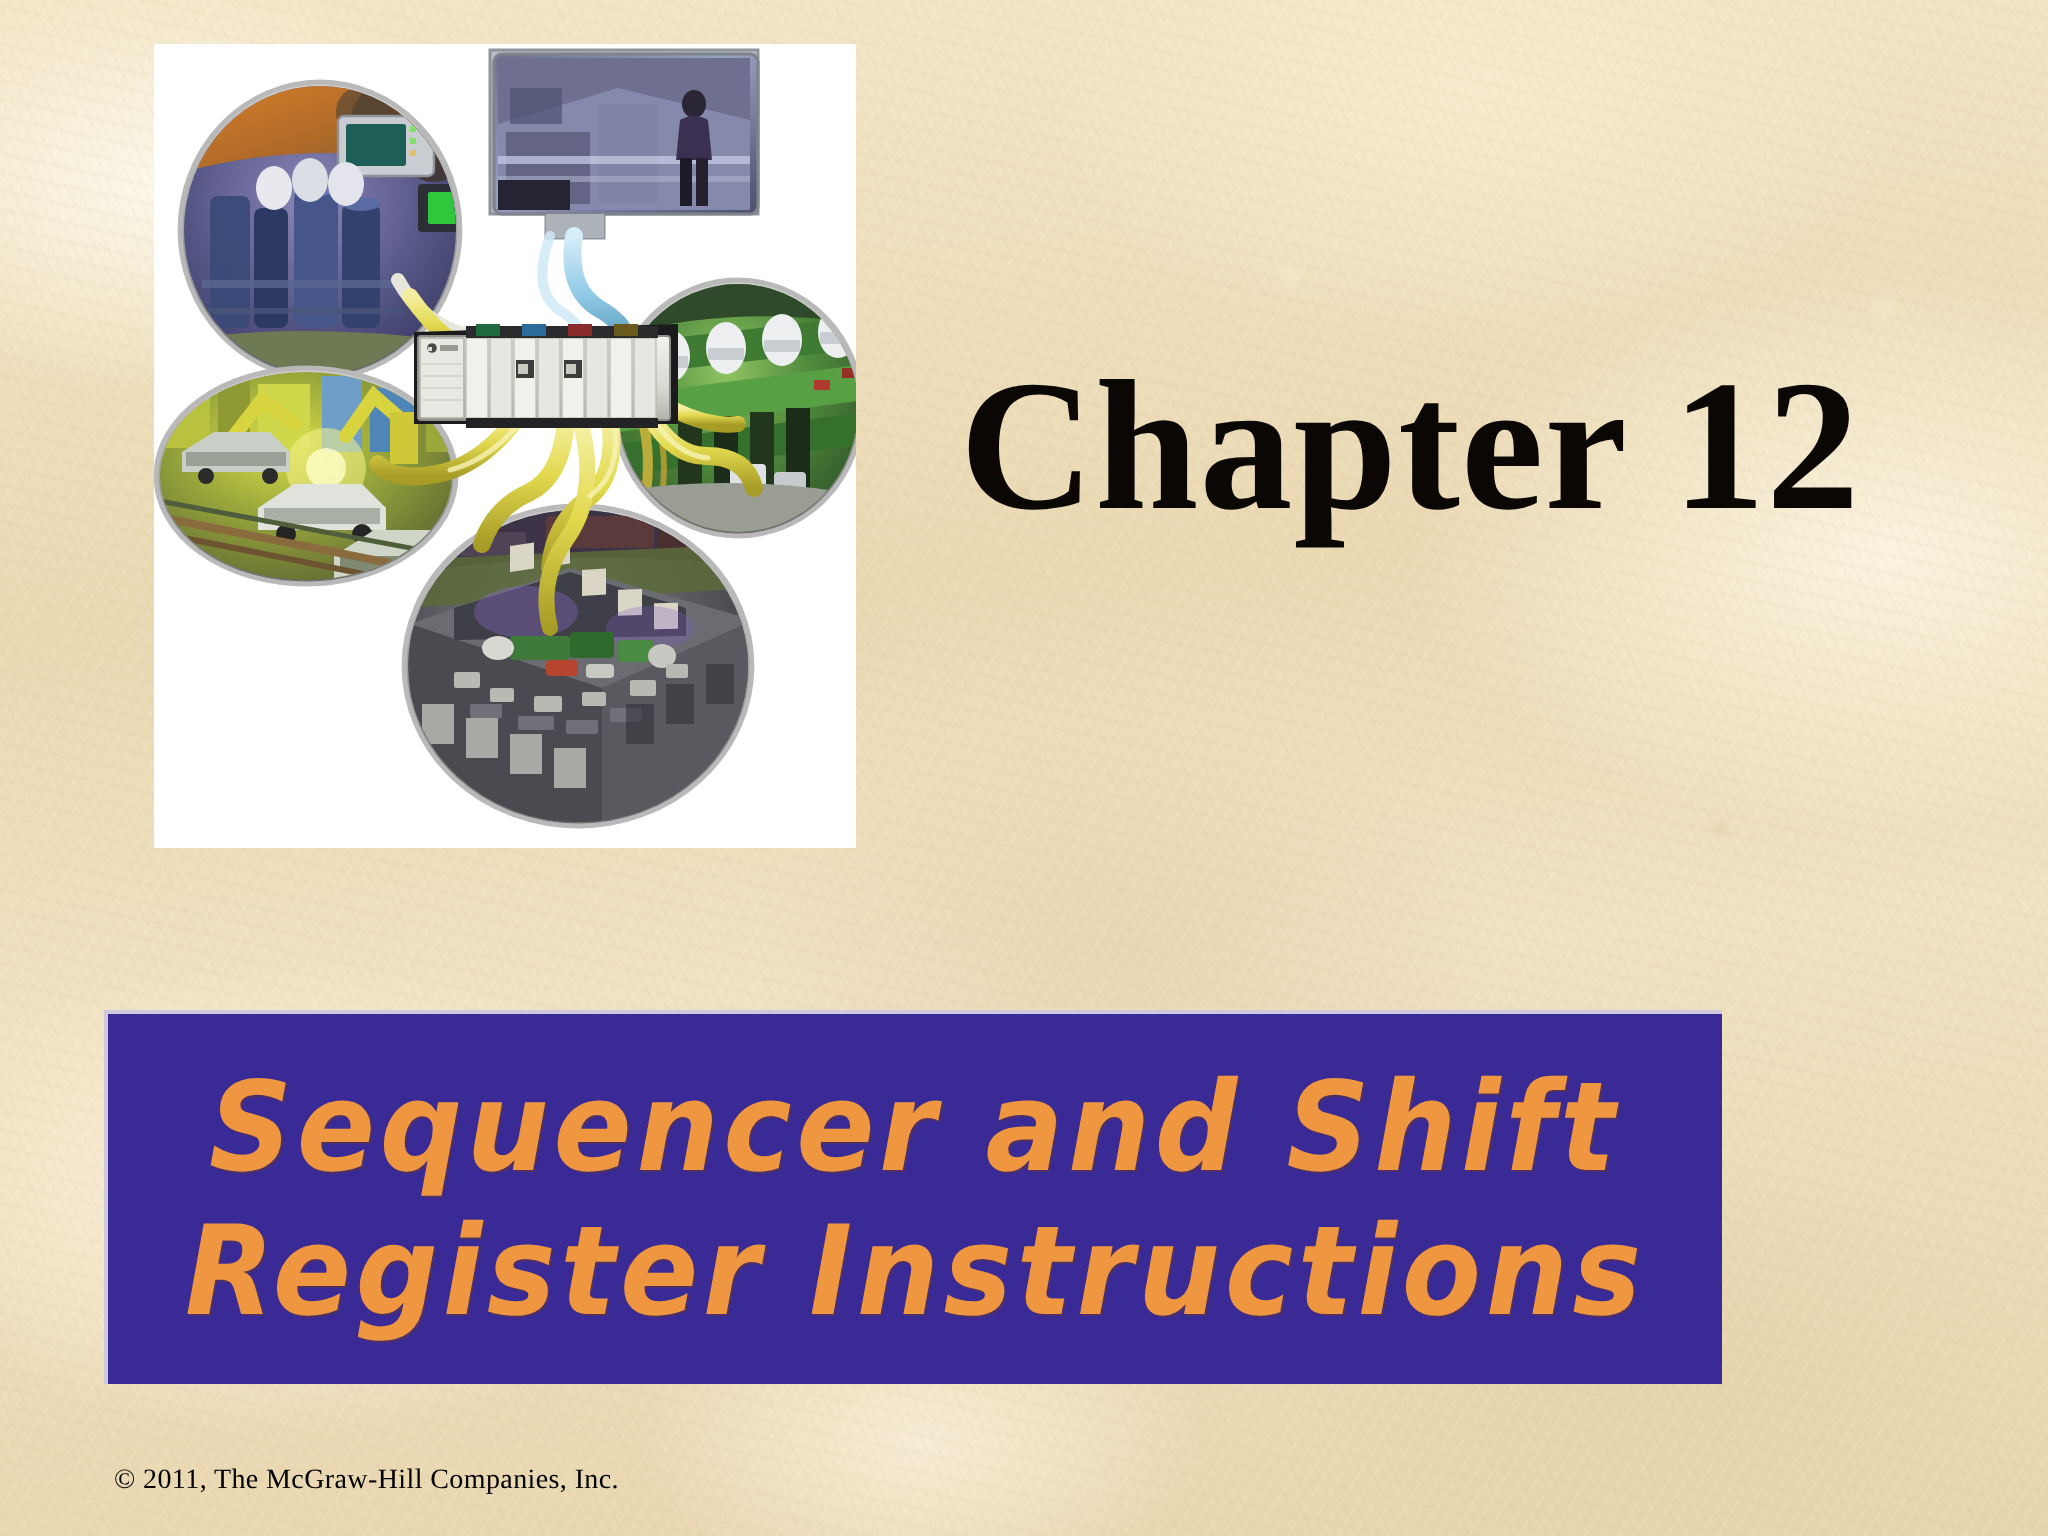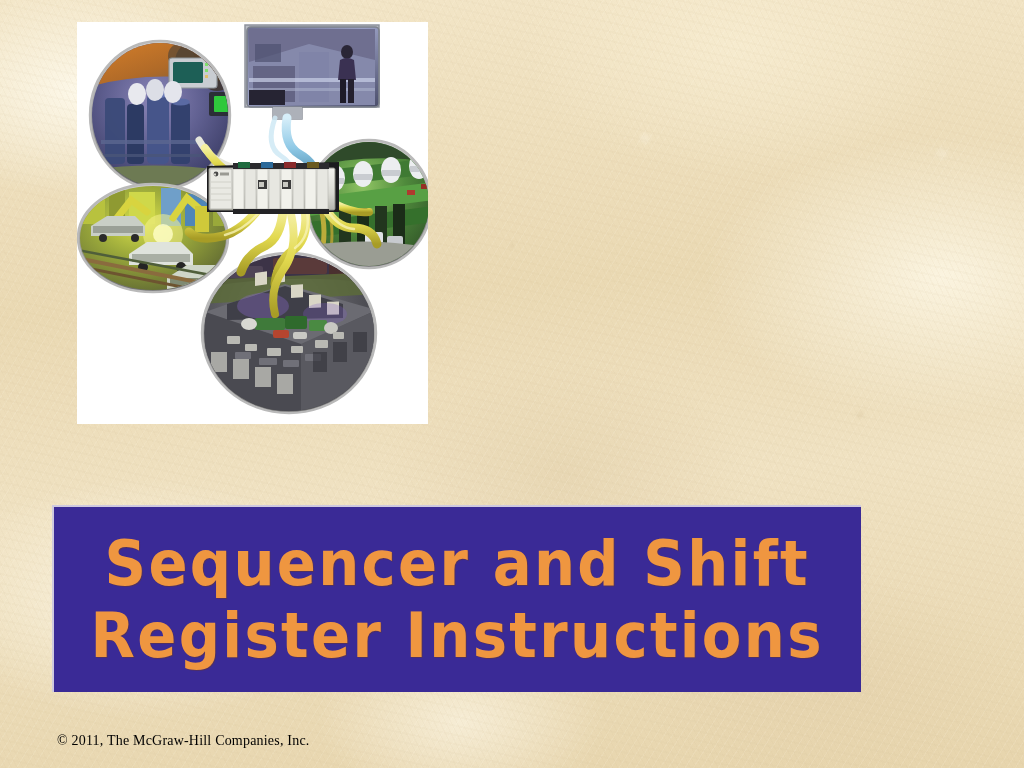--- a/index.html
+++ b/index.html
@@ -101,20 +101,21 @@
     height: 187px;
     background: #3a2a96;
     border-top: 2px solid #cfc9de;
     border-left: 2px solid #cfc9de;
     box-sizing: border-box;
     display: flex;
     flex-direction: column;
     align-items: center;
     justify-content: center;
     overflow: hidden;
+    font-style: italic;
   }
   .banner-line {
     font-family: "DejaVu Sans", "Liberation Sans", sans-serif;
     font-weight: bold;
     font-size: 62px;
     line-height: 1.16;
     color: #ef9640;
     letter-spacing: 2.5px;
     white-space: nowrap;
     transform: scaleX(0.93);
@@ -499,20 +500,21 @@
         <rect x="207" y="140" width="12" height="6" fill="#8a2b2b"></rect>
         <rect x="230" y="140" width="12" height="6" fill="#6a5a1f"></rect>
 
         <rect x="156" y="187" width="96" height="5" fill="#232326"></rect>
 
         <rect x="137" y="151.5" width="2" height="2" fill="#d8d8d0"></rect>
       </g>
     </svg>
   </div>
 
+  <div id="chapter-title">Chapter 12</div>
 
   <div id="banner">
     <div class="banner-line">Sequencer and Shift</div>
     <div class="banner-line">Register Instructions</div>
   </div>
 
   <div id="copyright">© 2011, The McGraw-Hill Companies, Inc.</div>
 
 </div>
 

